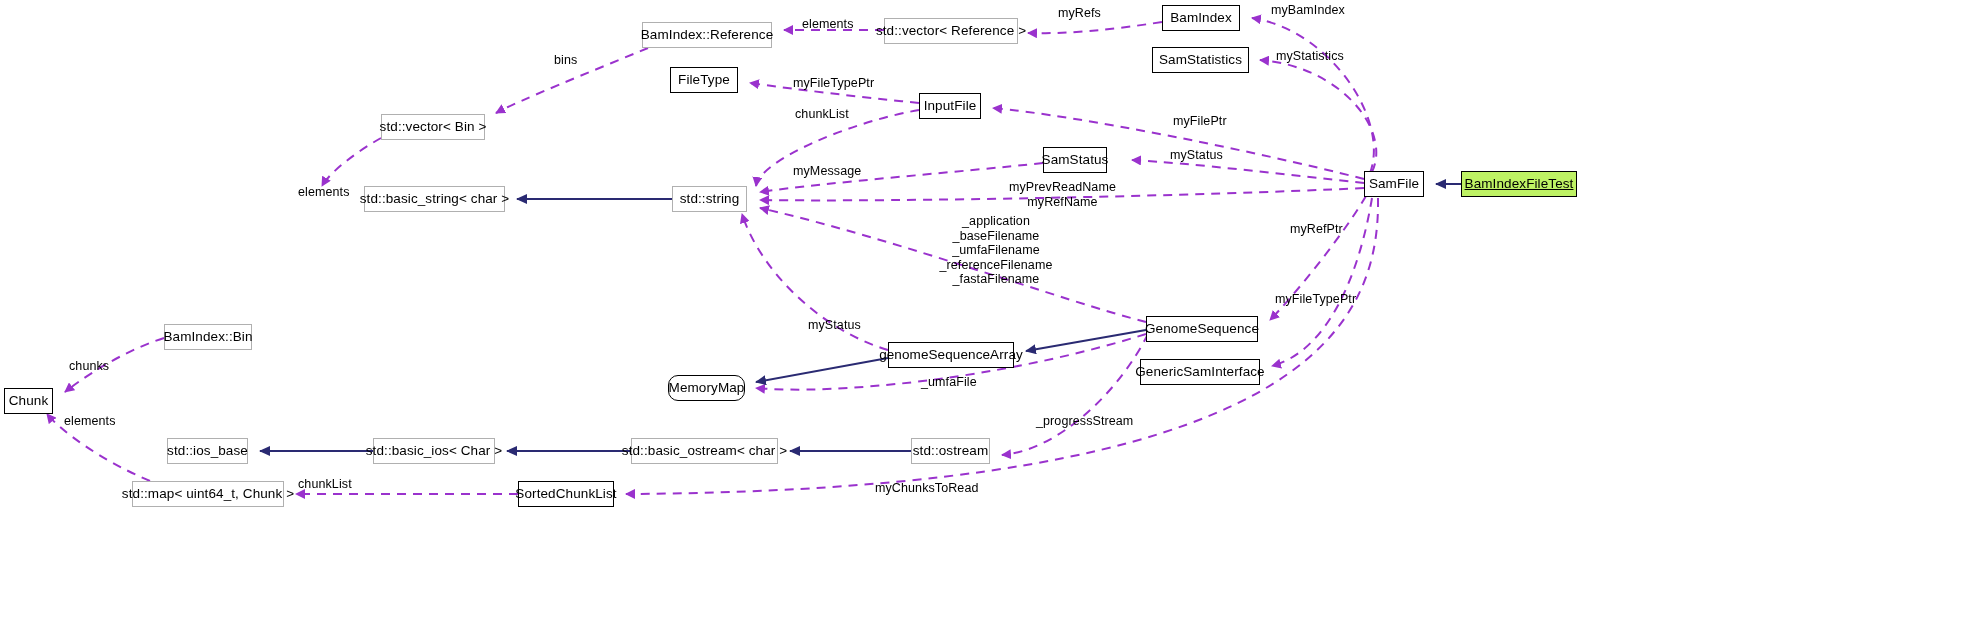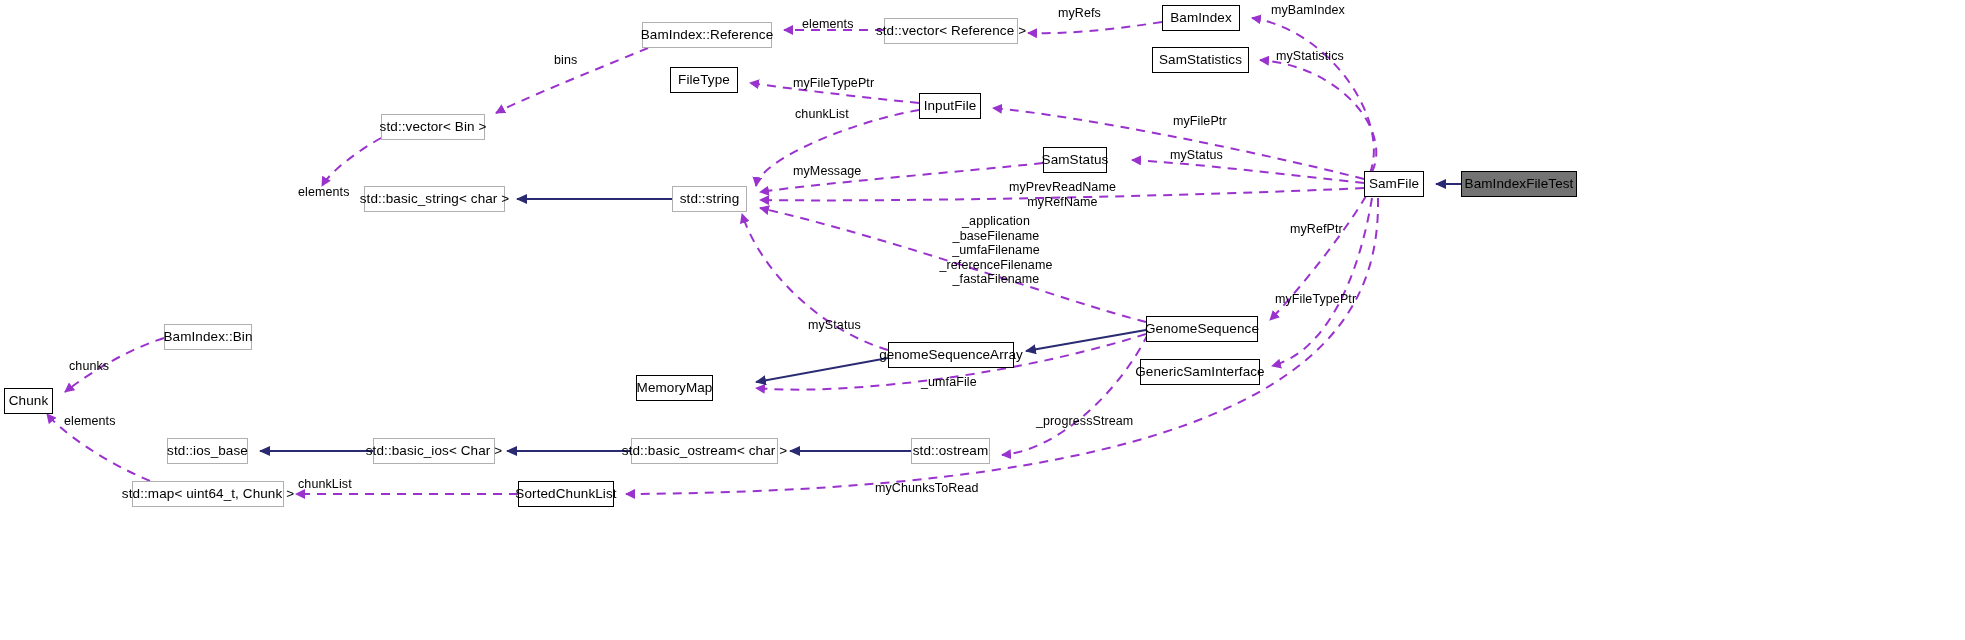--- a/index.html
+++ b/index.html
@@ -21,21 +21,21 @@
     background:#ffffff;
     white-space:nowrap;
     line-height:1;
     letter-spacing:0.1px;
   }
   
   .node.lib{ border:1px solid #b0b0b0; }
   
   .node.cls{ border:1.6px solid #000000; }
   
-  .node.root{ border:1.6px solid #000000; background:#737373; }
+  .node.root{ border:1.6px solid #000000; background:#bef264;text-decoration:underline; }
 
   .edge-label{
     position:absolute;
     font-size:12.5px;
     color:#000000;
     white-space:pre;
     line-height:14.6px;
     letter-spacing:0.1px;
   }
   .edge-label.multi{ text-align:center; }
@@ -100,21 +100,21 @@
   <div class="node lib" style="left:381px;top:114px;width:104px;height:26px;">std::vector&lt; Bin &gt;</div>
   <div class="node cls" style="left:1043px;top:147px;width:64px;height:26px;">SamStatus</div>
   <div class="node cls" style="left:1364px;top:171px;width:60px;height:26px;">SamFile</div>
   <div class="node root" style="left:1461px;top:171px;width:116px;height:26px;">BamIndexFileTest</div>
   <div class="node lib" style="left:364px;top:186px;width:141px;height:26px;">std::basic_string&lt; char &gt;</div>
   <div class="node lib" style="left:672px;top:186px;width:75px;height:26px;">std::string</div>
   <div class="node cls" style="left:1146px;top:316px;width:112px;height:26px;">GenomeSequence</div>
   <div class="node lib" style="left:164px;top:324px;width:88px;height:26px;">BamIndex::Bin</div>
   <div class="node cls" style="left:888px;top:342px;width:126px;height:26px;">genomeSequenceArray</div>
   <div class="node cls" style="left:1140px;top:359px;width:120px;height:26px;">GenericSamInterface</div>
-  <div class="node cls" style="left:636px;top:375px;width:77px;height:26px;">MemoryMap</div>
+  <div class="node cls" style="left:668px;top:375px;width:77px;height:26px;border-radius:10px;">MemoryMap</div>
   <div class="node cls" style="left:4px;top:388px;width:49px;height:26px;">Chunk</div>
   <div class="node lib" style="left:167px;top:438px;width:81px;height:26px;">std::ios_base</div>
   <div class="node lib" style="left:373px;top:438px;width:122px;height:26px;">std::basic_ios&lt; Char &gt;</div>
   <div class="node lib" style="left:631px;top:438px;width:147px;height:26px;">std::basic_ostream&lt; char &gt;</div>
   <div class="node lib" style="left:911px;top:438px;width:79px;height:26px;">std::ostream</div>
   <div class="node lib" style="left:132px;top:481px;width:152px;height:26px;">std::map&lt; uint64_t, Chunk &gt;</div>
   <div class="node cls" style="left:518px;top:481px;width:96px;height:26px;">SortedChunkList</div>
 
   <div class="edge-label" style="left:802px;top:17px;">elements</div>
   <div class="edge-label" style="left:1058px;top:6px;">myRefs</div>

